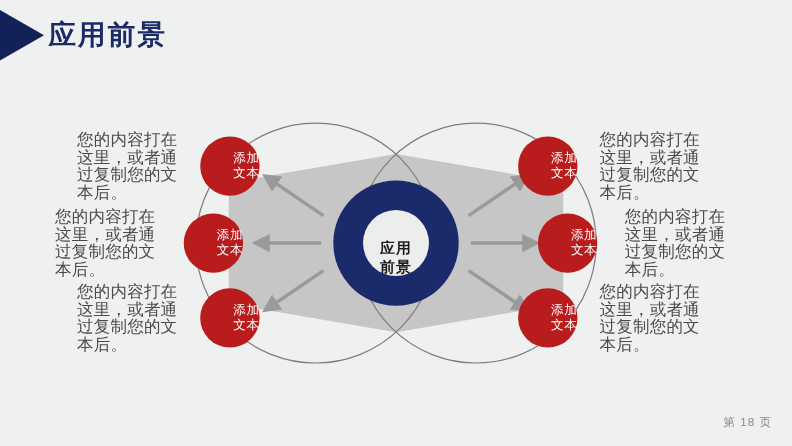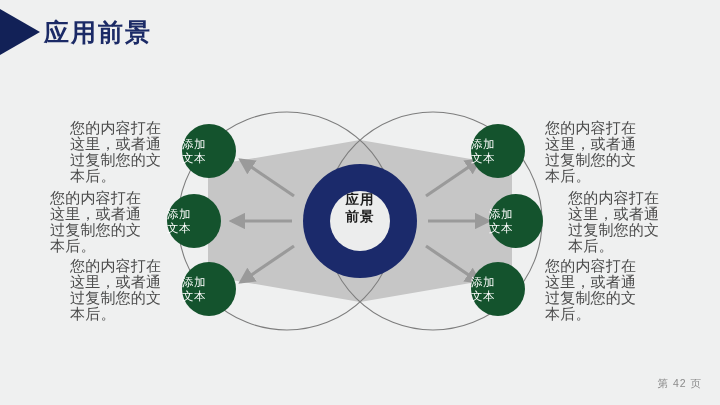--- a/index.html
+++ b/index.html
@@ -54,25 +54,25 @@
     width: 720px;
     height: 405px;
   }
 
   
   .node {
     position: absolute;
     width: 54px;
     height: 54px;
     border-radius: 50%;
-    background: #14532d;
+    background: #b91c1c;
     color: #ffffff;
     display: flex;
     flex-direction: column;
-    align-items: flex-start;
+    align-items: flex-end;
     justify-content: center;
     font-size: 11.5px;
     line-height: 14px;
     letter-spacing: 0.5px;
     text-align: center;
     box-sizing: border-box;
   }
   .node span { display: block; }
 
   .node-l1 { left: 182px; top: 124px; }
@@ -96,21 +96,21 @@
     position: absolute;
     left: 330px;
     top: 191px;
     width: 60px;
     height: 60px;
     border-radius: 50%;
     background: #eceded;
     display: flex;
     flex-direction: column;
     align-items: center;
-    justify-content: flex-start;
+    justify-content: flex-end;
     color: #1c1c1c;
     font-size: 13.5px;
     font-weight: bold;
     line-height: 17px;
     letter-spacing: 1px;
     text-align: center;
   }
   #hub-inner span { display: block; }
 
   
@@ -208,15 +208,15 @@
     <span>文本</span>
   </div>
 
   <div class="caption cap-left cap-l1">您的内容打在这里，或者通过复制您的文本后。</div>
   <div class="caption cap-left cap-l2">您的内容打在这里，或者通过复制您的文本后。</div>
   <div class="caption cap-left cap-l3">您的内容打在这里，或者通过复制您的文本后。</div>
   <div class="caption cap-right cap-r1">您的内容打在这里，或者通过复制您的文本后。</div>
   <div class="caption cap-right cap-r2">您的内容打在这里，或者通过复制您的文本后。</div>
   <div class="caption cap-right cap-r3">您的内容打在这里，或者通过复制您的文本后。</div>
 
-  <div id="page-number">第 42 页</div>
+  <div id="page-number">第 18 页</div>
 
 </div>
 
 </body></html>

